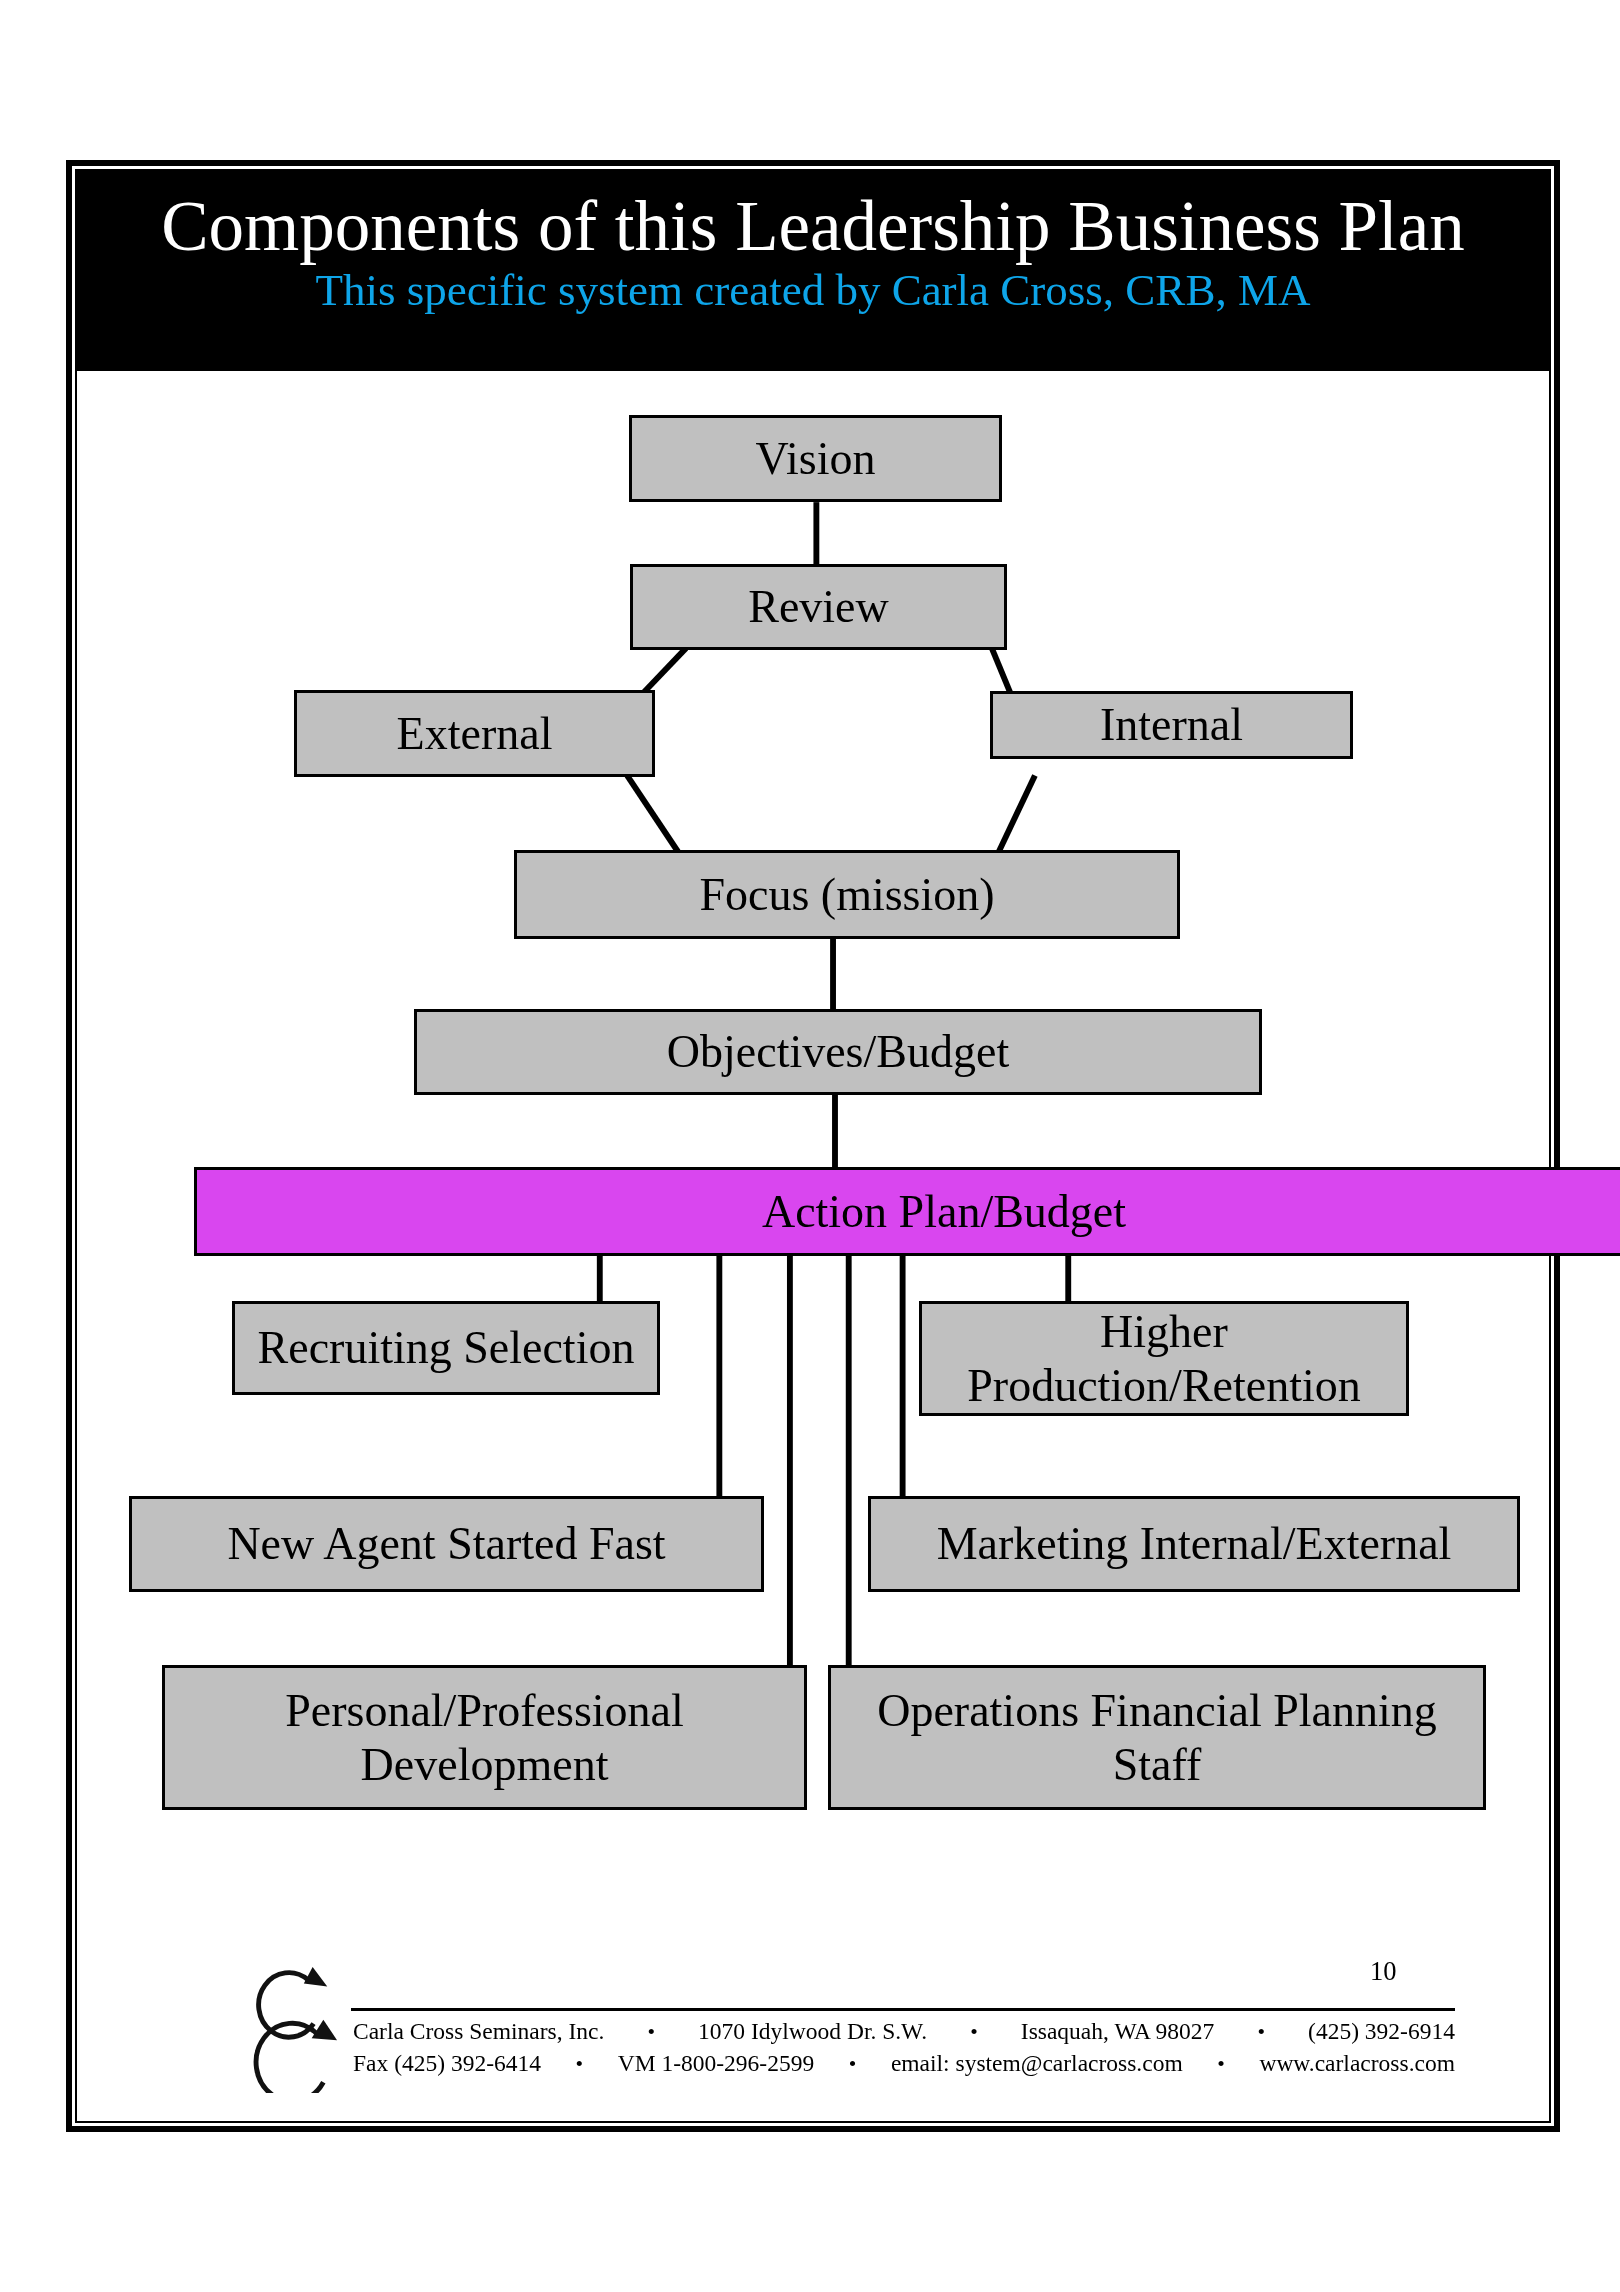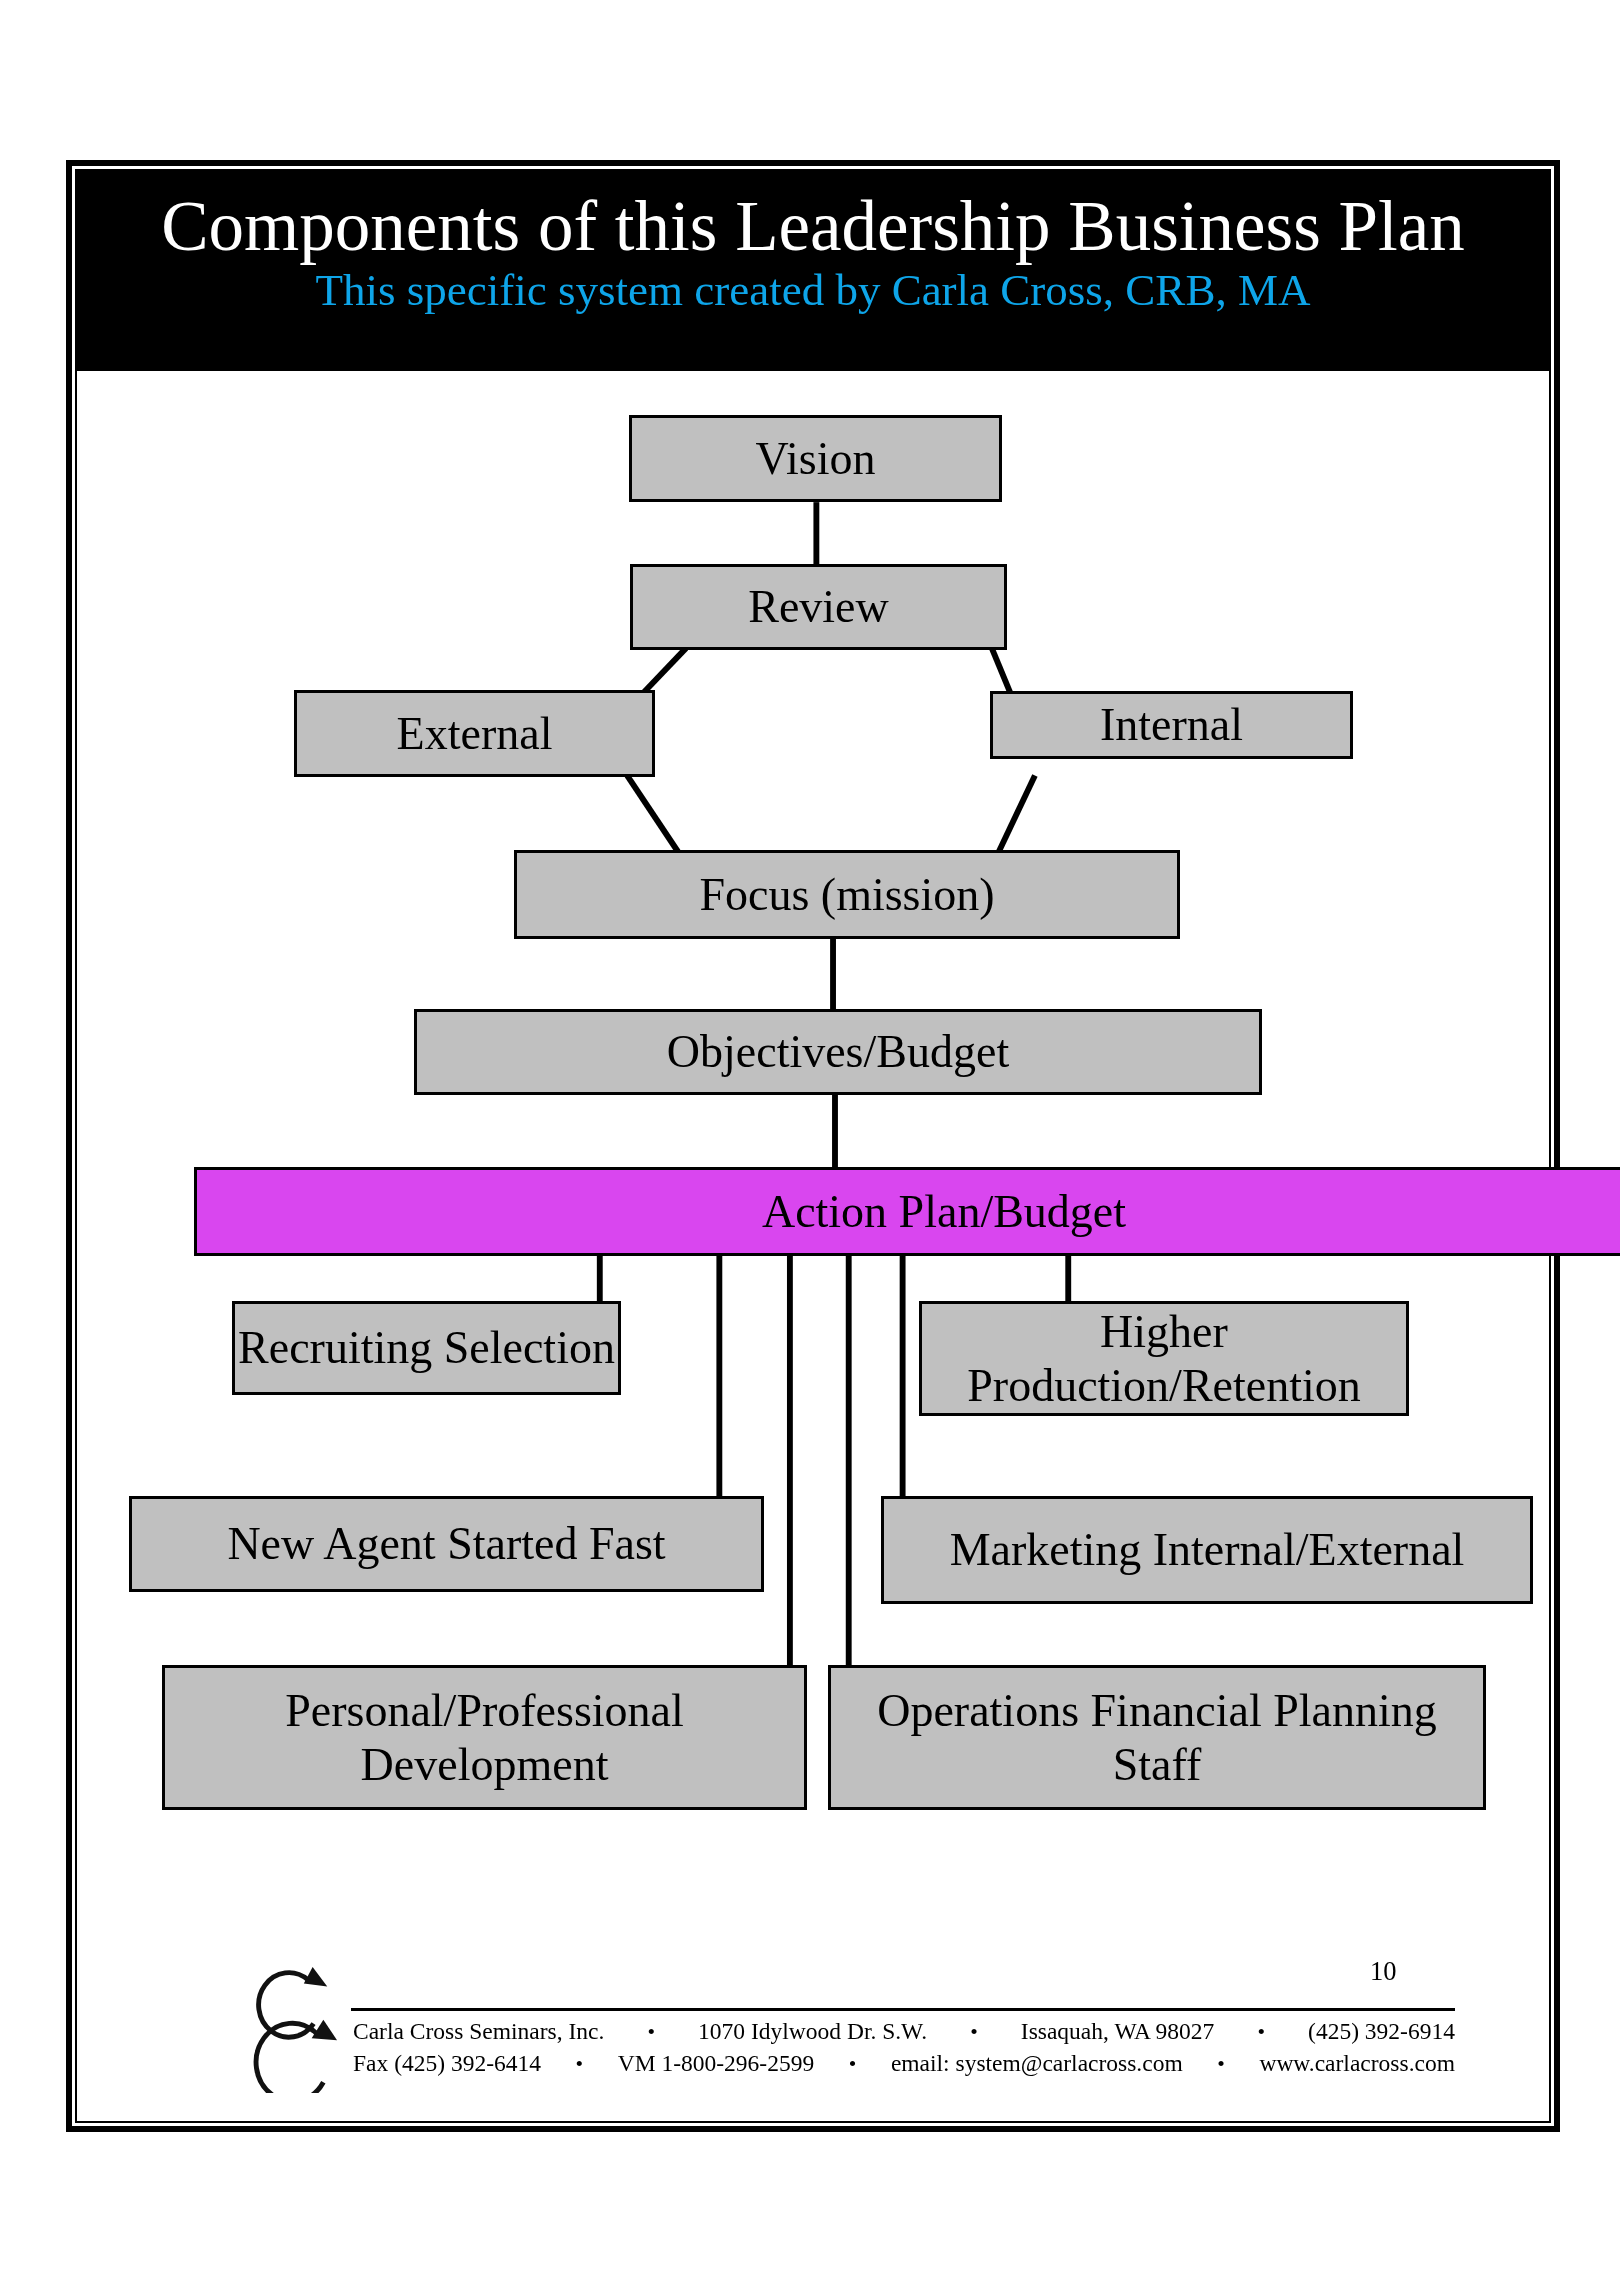--- a/index.html
+++ b/index.html
@@ -94,31 +94,31 @@
       </div>
       <div class="node" style="left: 414px; top: 1009px; width: 848px; height: 86px; background: rgb(192, 192, 192); border-color: rgb(0, 0, 0);">
         <span>Objectives/Budget</span>
       </div>
       <div class="node" style="left: 514px; top: 850px; width: 666px; height: 89px; background: rgb(192, 192, 192); border-color: rgb(0, 0, 0);">
         <span>Focus (mission)</span>
       </div>
       <div class="node" style="left: 194px; top: 1167px; width: 1500px; height: 89px; background: #d946ef; border-color: rgb(0, 0, 0);">
         <span>Action Plan/Budget</span>
       </div>
-      <div class="node" style="left: 232px; top: 1301px; width: 389px; height: 94px; background: rgb(192, 192, 192); border-color: rgb(0, 0, 0);">
+      <div class="node" style="left: 232px; top: 1301px; width: 428px; height: 94px; background: rgb(192, 192, 192); border-color: rgb(0, 0, 0);">
         <span>Recruiting Selection</span>
       </div>
       <div class="node" style="left: 919px; top: 1301px; width: 490px; height: 115px; background: rgb(192, 192, 192); border-color: rgb(0, 0, 0);">
         <span>Higher
 Production/Retention</span>
       </div>
       <div class="node" style="left: 129px; top: 1496px; width: 635px; height: 96px; background: rgb(192, 192, 192); border-color: rgb(0, 0, 0);">
         <span>New Agent Started Fast</span>
       </div>
-      <div class="node" style="left: 868px; top: 1496px; width: 652px; height: 108px; background: rgb(192, 192, 192); border-color: rgb(0, 0, 0); margin-left: 13px;">
+      <div class="node" style="left: 868px; top: 1496px; width: 652px; height: 96px; background: rgb(192, 192, 192); border-color: rgb(0, 0, 0);">
         <span>Marketing Internal/External</span>
       </div>
       <div class="node" style="left: 162px; top: 1665px; width: 645px; height: 145px; background: rgb(192, 192, 192); border-color: rgb(0, 0, 0); justify-content: center;">
         <span>Personal/Professional
 Development</span>
       </div>
       <div class="node" style="left: 828px; top: 1665px; width: 658px; height: 145px; background: rgb(192, 192, 192); border-color: rgb(0, 0, 0);">
         <span>Operations Financial Planning
 Staff</span>
       </div>

